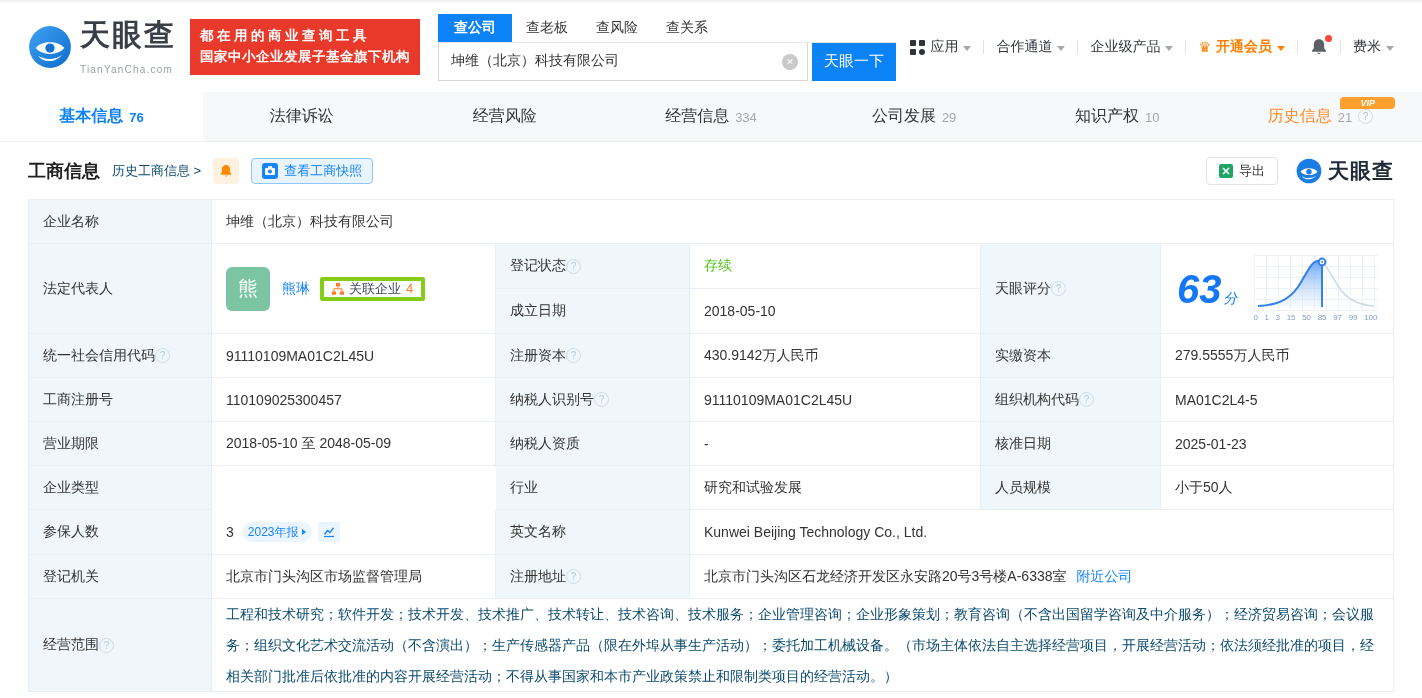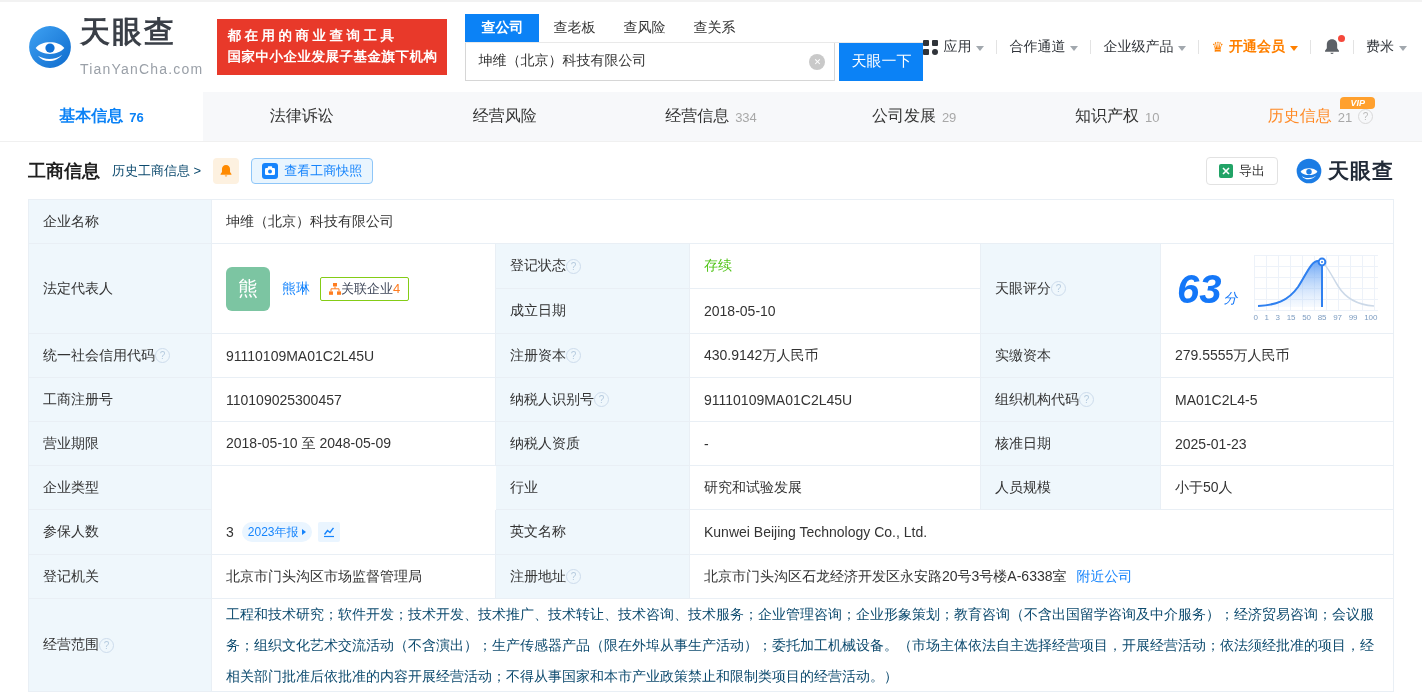--- a/index.html
+++ b/index.html
@@ -8,21 +8,21 @@
   }
   *{box-sizing:border-box;margin:0;padding:0;}
   html,body{width:1422px;height:698px;overflow:hidden;background:#fff;
     font-family:"Liberation Sans","DejaVu Sans",sans-serif;color:#333;}
   body{border-top:2px solid #f2f2f2;}
 
   
   .topbar{height:90px;display:flex;align-items:center;padding:0 28px;}
   .logo{display:flex;align-items:center;gap:8px;cursor:pointer;}
   .logo-text .cn{font-size:30px;font-weight:bold;color:#3a3f47;letter-spacing:2px;line-height:30px;}
-  .logo-text .en{font-size:14px;color:#9aa0a8;letter-spacing:1.2px;margin-top:14px;}
+  .logo-text .en{font-size:10px;color:#9aa0a8;letter-spacing:1.2px;margin-top:14px;}
   .slogan{margin-left:14px;background:var(--red);color:#fff;font-weight:bold;
     padding:7px 10px;font-size:13.5px;line-height:1.55;white-space:nowrap;}
   .slogan .l1{letter-spacing:3.5px;}
   .slogan .l2{letter-spacing:0.5px;text-align:center;}
 
   .search{margin-left:18px;width:458px;}
   .search-tabs{display:flex;border-bottom:1px solid #e9e9e9;}
   .stab{padding:5px 14px;font-size:14px;color:#333;cursor:pointer;}
   .stab.active{background:var(--blue);color:#fff;font-weight:bold;padding:5px 16px;}
   .search-row{display:flex;}
@@ -48,21 +48,21 @@
 
   
   .page-tabs{height:50px;display:flex;background:#f7f8fa;border-bottom:1px solid #f0f0f0;}
   .ptab{flex:1;display:flex;align-items:center;justify-content:center;gap:6px;
     font-size:16px;color:#333;cursor:pointer;position:relative;}
   .ptab .cnt{font-size:13px;color:#a8a8a8;margin-top:2px;}
   .ptab.active{background:#fff;color:var(--blue);font-weight:bold;}
   .ptab.active .cnt{color:var(--blue);}
   .ptab.history{color:#ff8a26;}
   .vip-badge{position:absolute;top:5px;left:50%;margin-left:20px;background:#ffa02e;color:#fff;
-    font-size:9px;font-weight:bold;font-style:italic;padding:1px 10px;border-radius:4px 4px 4px 0;}
+    font-size:9px;font-weight:bold;font-style:italic;padding:1px 20px;border-radius:4px 4px 4px 0;}
   .q-ic{width:15px;height:15px;border:1px solid #cddcec;border-radius:50%;color:#b6cbdf;
     font-size:10px;display:inline-flex;align-items:center;justify-content:center;flex:none;cursor:pointer;}
   .ptab .q-ic{border-color:#d9d9d9;color:#bbb;}
 
   
   .section-bar{display:flex;align-items:center;gap:12px;padding:15px 28px 14px;}
   .sec-title{font-size:18px;font-weight:bold;color:#1f1f1f;}
   .sec-history{font-size:13px;color:#0c4a6e;cursor:pointer;}
   .chip-bell{width:26px;height:26px;background:#fdf1e0;border-radius:4px;
     display:flex;align-items:center;justify-content:center;cursor:pointer;}
@@ -79,22 +79,22 @@
     grid-template-columns:183px 284px 194px 291px 180px 1fr;
     grid-template-rows:44px 45px 45px 44px 44px 44px 44px 45px 44px 93px;
     border-top:1px solid var(--line);border-left:1px solid var(--line);font-size:14px;}
   .cell{display:flex;align-items:center;padding:0 14px;background:#fff;
     border-right:1px solid var(--line);border-bottom:1px solid var(--line);overflow:hidden;}
   .cell.label{background:var(--label-bg);color:#333;}
   .green{color:var(--green);}
   .link{color:var(--blue2);cursor:pointer;}
   .avatar{width:44px;height:44px;border-radius:6px;background:#7cc5a2;color:#fff;font-size:20px;
     display:flex;align-items:center;justify-content:center;flex:none;margin-right:12px;cursor:pointer;}
-  .rel-chip{height:24px;padding:0 8px;border:1px solid #84cc16;border-radius:2px;margin-left:10px;
-    display:inline-flex;align-items:center;font-size:13px;color:#40485a;cursor:pointer;background:#fff;}
+  .rel-chip{height:24px;padding:0 8px;border:4px solid #84cc16;border-radius:2px;margin-left:10px;
+    display:inline-flex;align-items:center;gap:5px;font-size:13px;color:#40485a;cursor:pointer;background:#fff;}
   .rel-chip .num{color:var(--orange);}
   .report-chip{height:20px;padding:0 6px;background:#eaf5ff;color:var(--blue2);font-size:12px;
     display:inline-flex;align-items:center;border-radius:10px;margin-left:8px;cursor:pointer;}
   .tri-r{width:0;height:0;border-top:3px solid transparent;border-bottom:3px solid transparent;
     border-left:4px solid var(--blue2);margin-left:3px;}
   .chart-chip{width:22px;height:20px;background:#eaf5ff;border-radius:2px;margin-left:6px;
     display:inline-flex;align-items:center;justify-content:center;cursor:pointer;}
   .scope-text{line-height:31px;color:#0c4a6e;}
 
   

